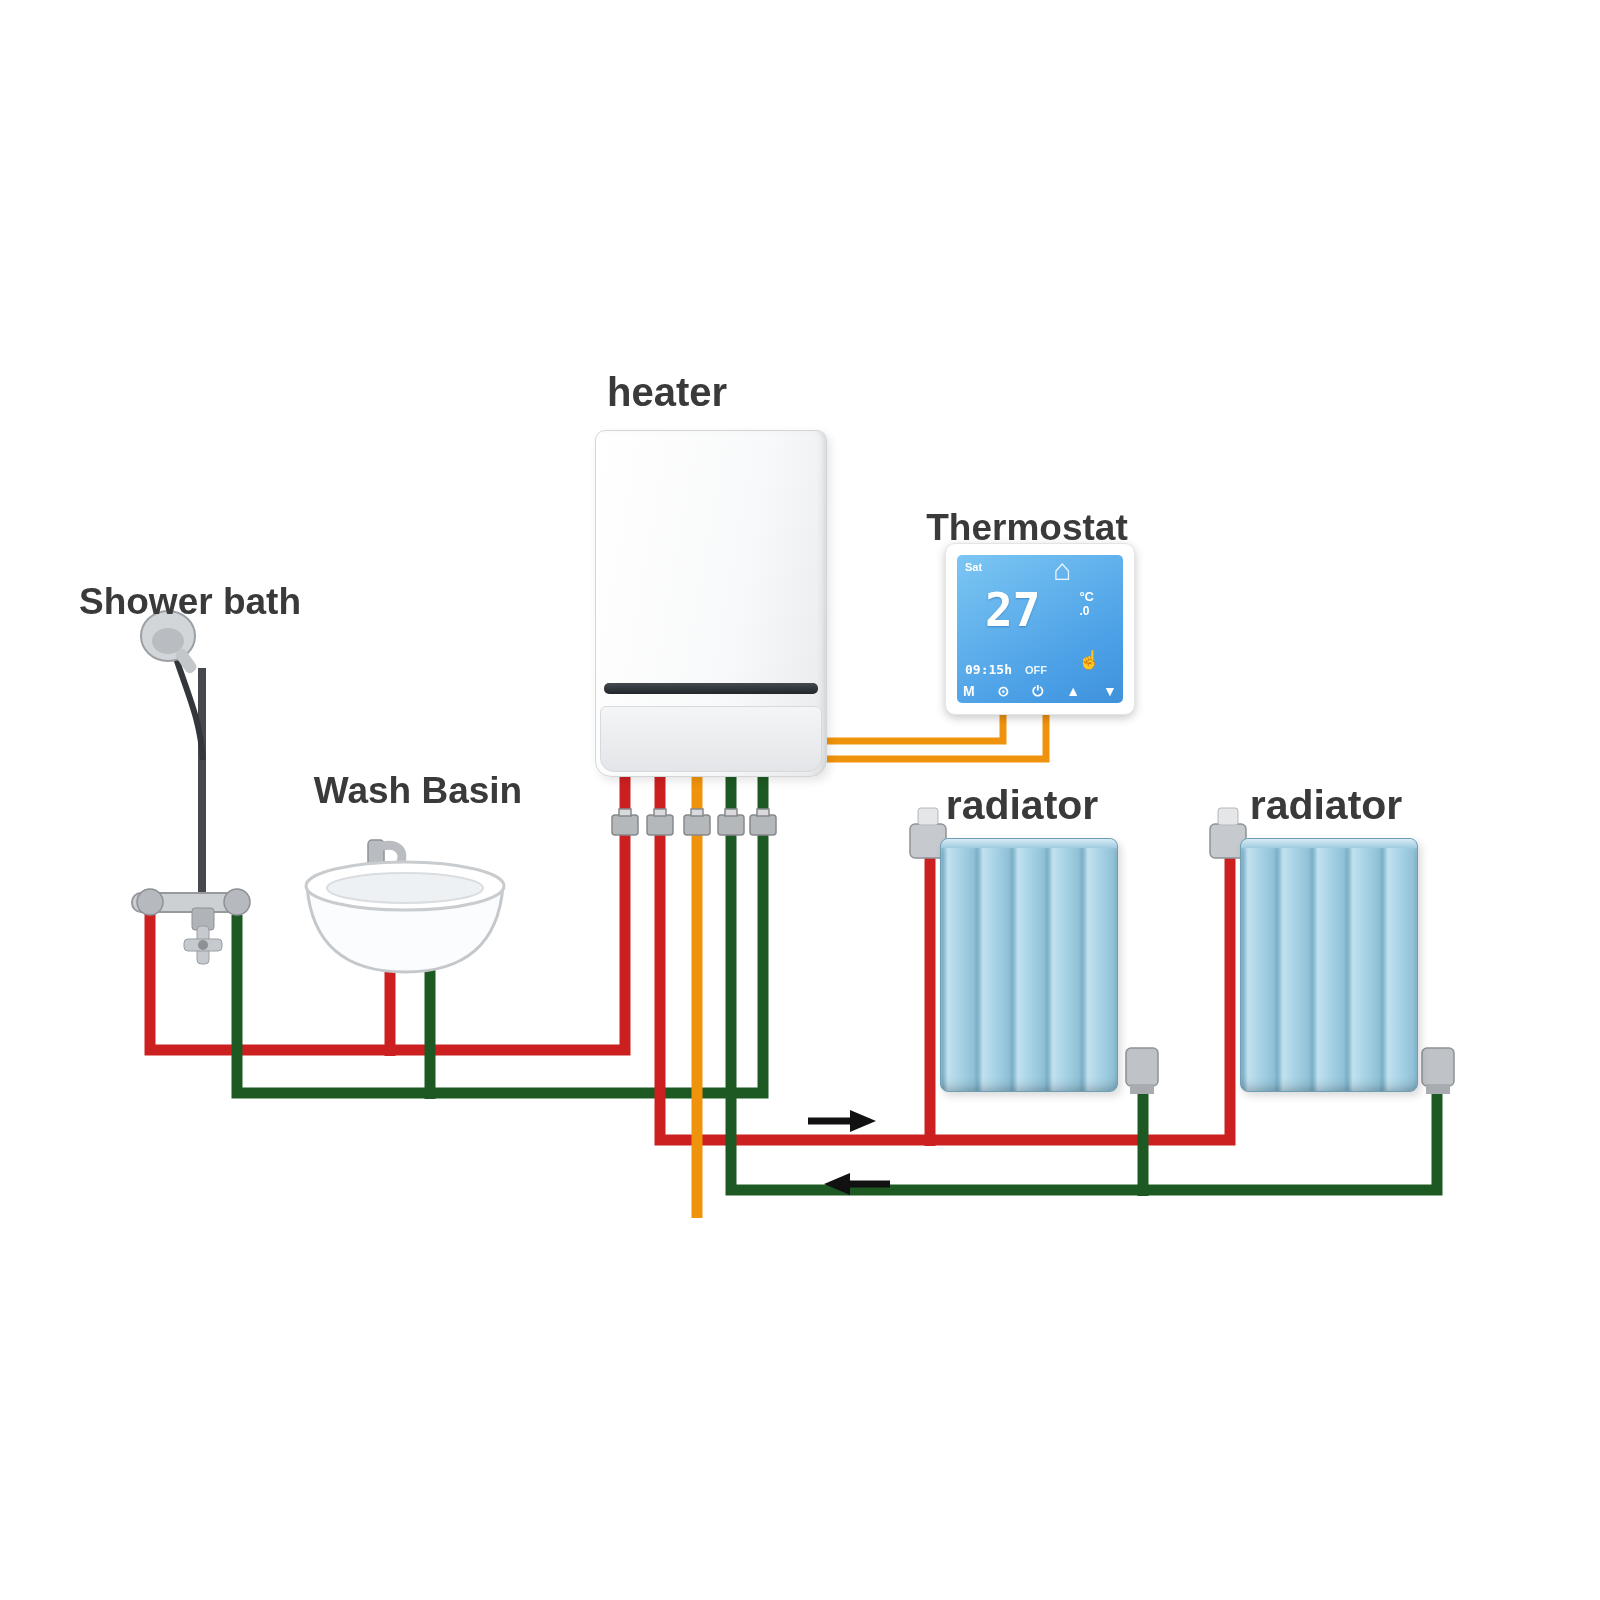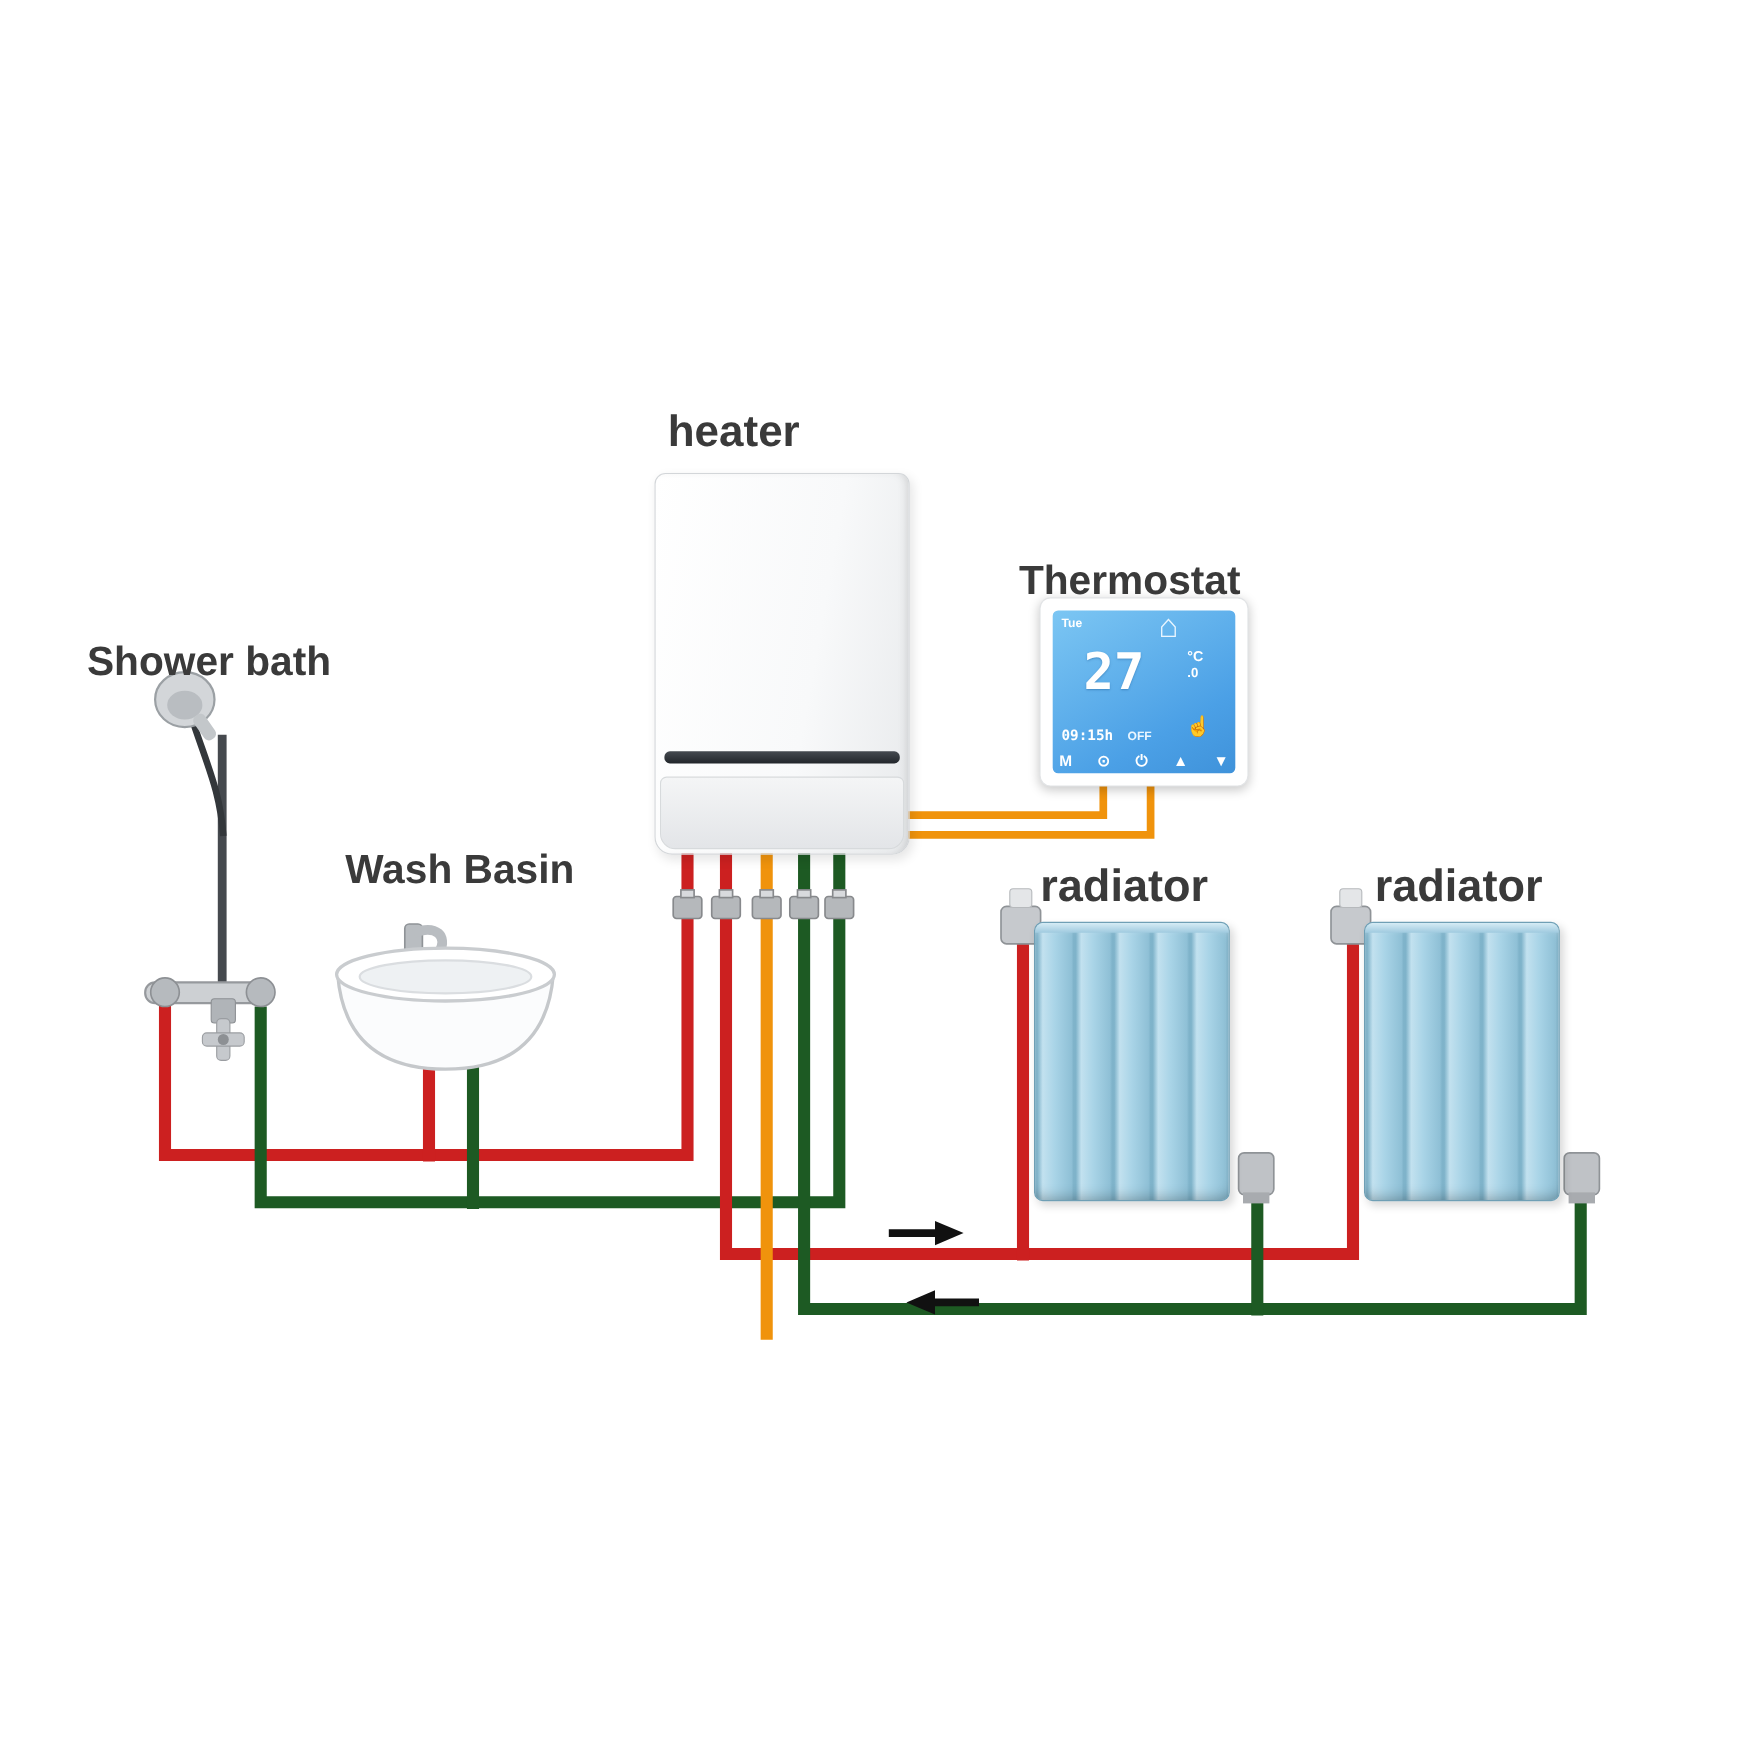--- a/index.html
+++ b/index.html
@@ -172,21 +172,21 @@
     </g>
   </svg>
 
   <div class="heater">
     <div class="heater-stripe"></div>
     <div class="heater-panel"></div>
   </div>
 
   <div class="thermostat">
     <div class="thermo-screen">
-      <span class="thermo-day">Tue</span>
+      <span class="thermo-day">Sat</span>
       <span class="thermo-house">⌂</span>
       <div class="thermo-temp-wrap">
         <span class="thermo-temp">27</span>
         <span class="thermo-unit-col">
           <span class="thermo-unit">°C</span>
           <span class="thermo-dec">.0</span>
         </span>
       </div>
       <span class="thermo-hand">☝</span>
       <span class="thermo-timer">09:15h</span>

